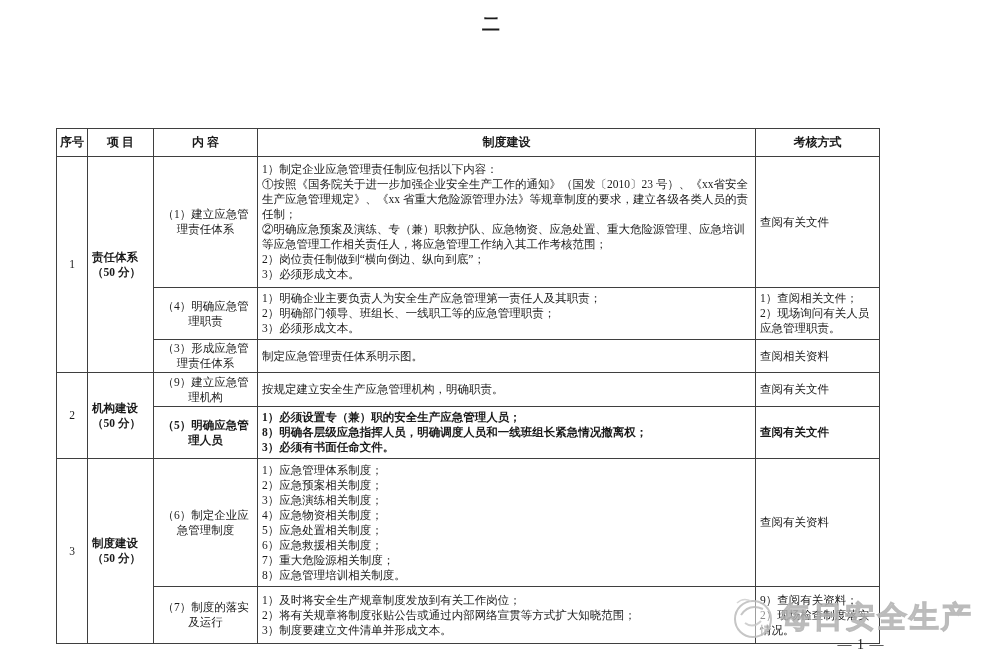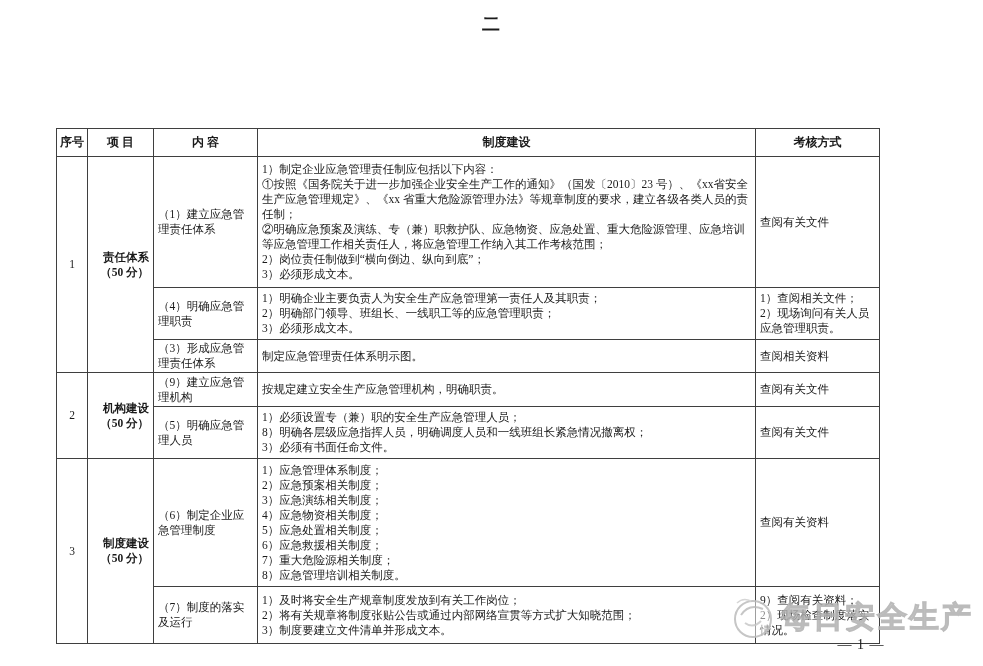--- a/index.html
+++ b/index.html
@@ -21,24 +21,24 @@
     font-size:11.5px;line-height:15px;
   }
   table.std th,table.std td{
     border:1px solid var(--border-dark,#3f3f3f);
     padding:1px 4px;vertical-align:middle;
     white-space:pre-line;overflow:hidden;
   }
   table.std th{font-size:12px;font-weight:bold;text-align:center;padding:6px 1px;}
   tr.hrow{height:25px;}
   tr.r1{height:131px;} tr.r2{height:52px;} tr.r3{height:30px;padding-left:20px;}
-  tr.r4{height:34px;} tr.r5{height:52px;} tr.r6{height:128px;} tr.r7{height:57px;margin-top:48px;}
+  tr.r4{height:34px;} tr.r5{height:52px;font-weight:bold;} tr.r6{height:128px;} tr.r7{height:57px;margin-top:48px;}
   td.c-seq{text-align:center;}
-  td.c-proj{text-align:right;font-weight:bold;}
-  td.c-content{text-align:left;}
+  td.c-proj{text-align:left;font-weight:bold;}
+  td.c-content{text-align:center;}
   td.c-req{text-align:left;}
   td.c-assess{text-align:left;}
   .watermark{
     position:absolute;left:729px;top:593px;height:48px;
     display:flex;align-items:center;z-index:5;pointer-events:none;
   }
   .watermark .wm-text{
     font-size:30px;font-weight:bold;letter-spacing:2px;
     color:var(--watermark-gray,#c4c4c4);
     -webkit-text-stroke:1px #b0b0b0;

